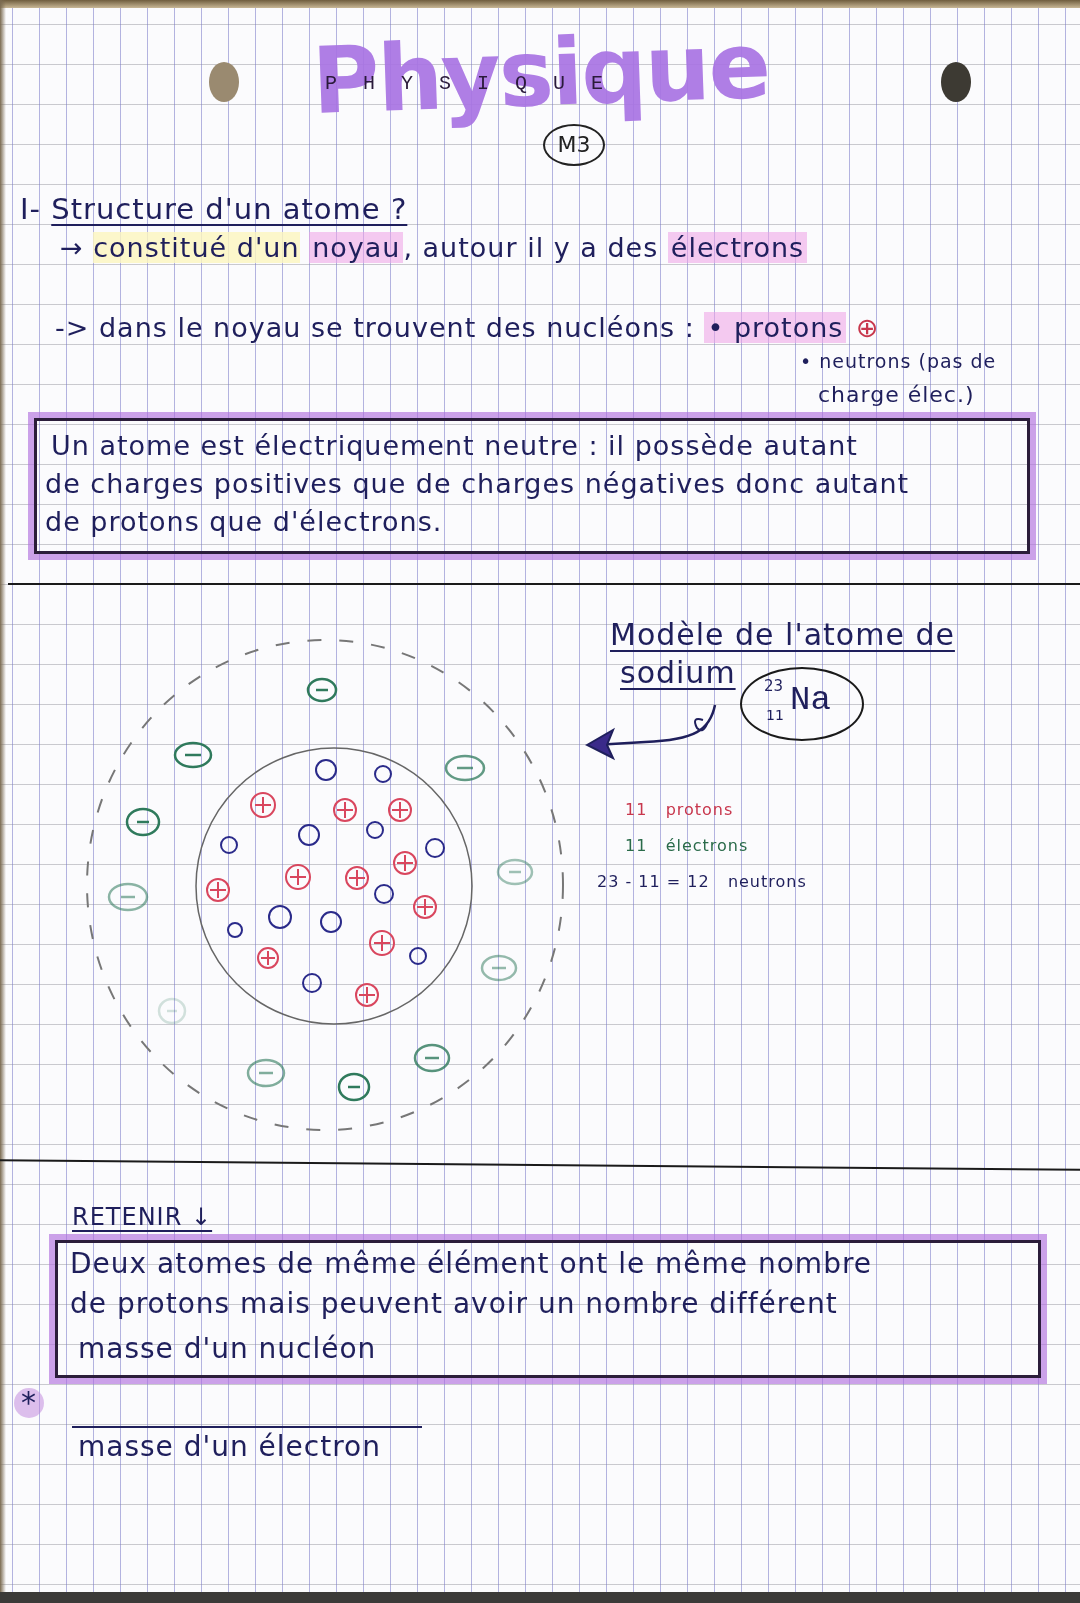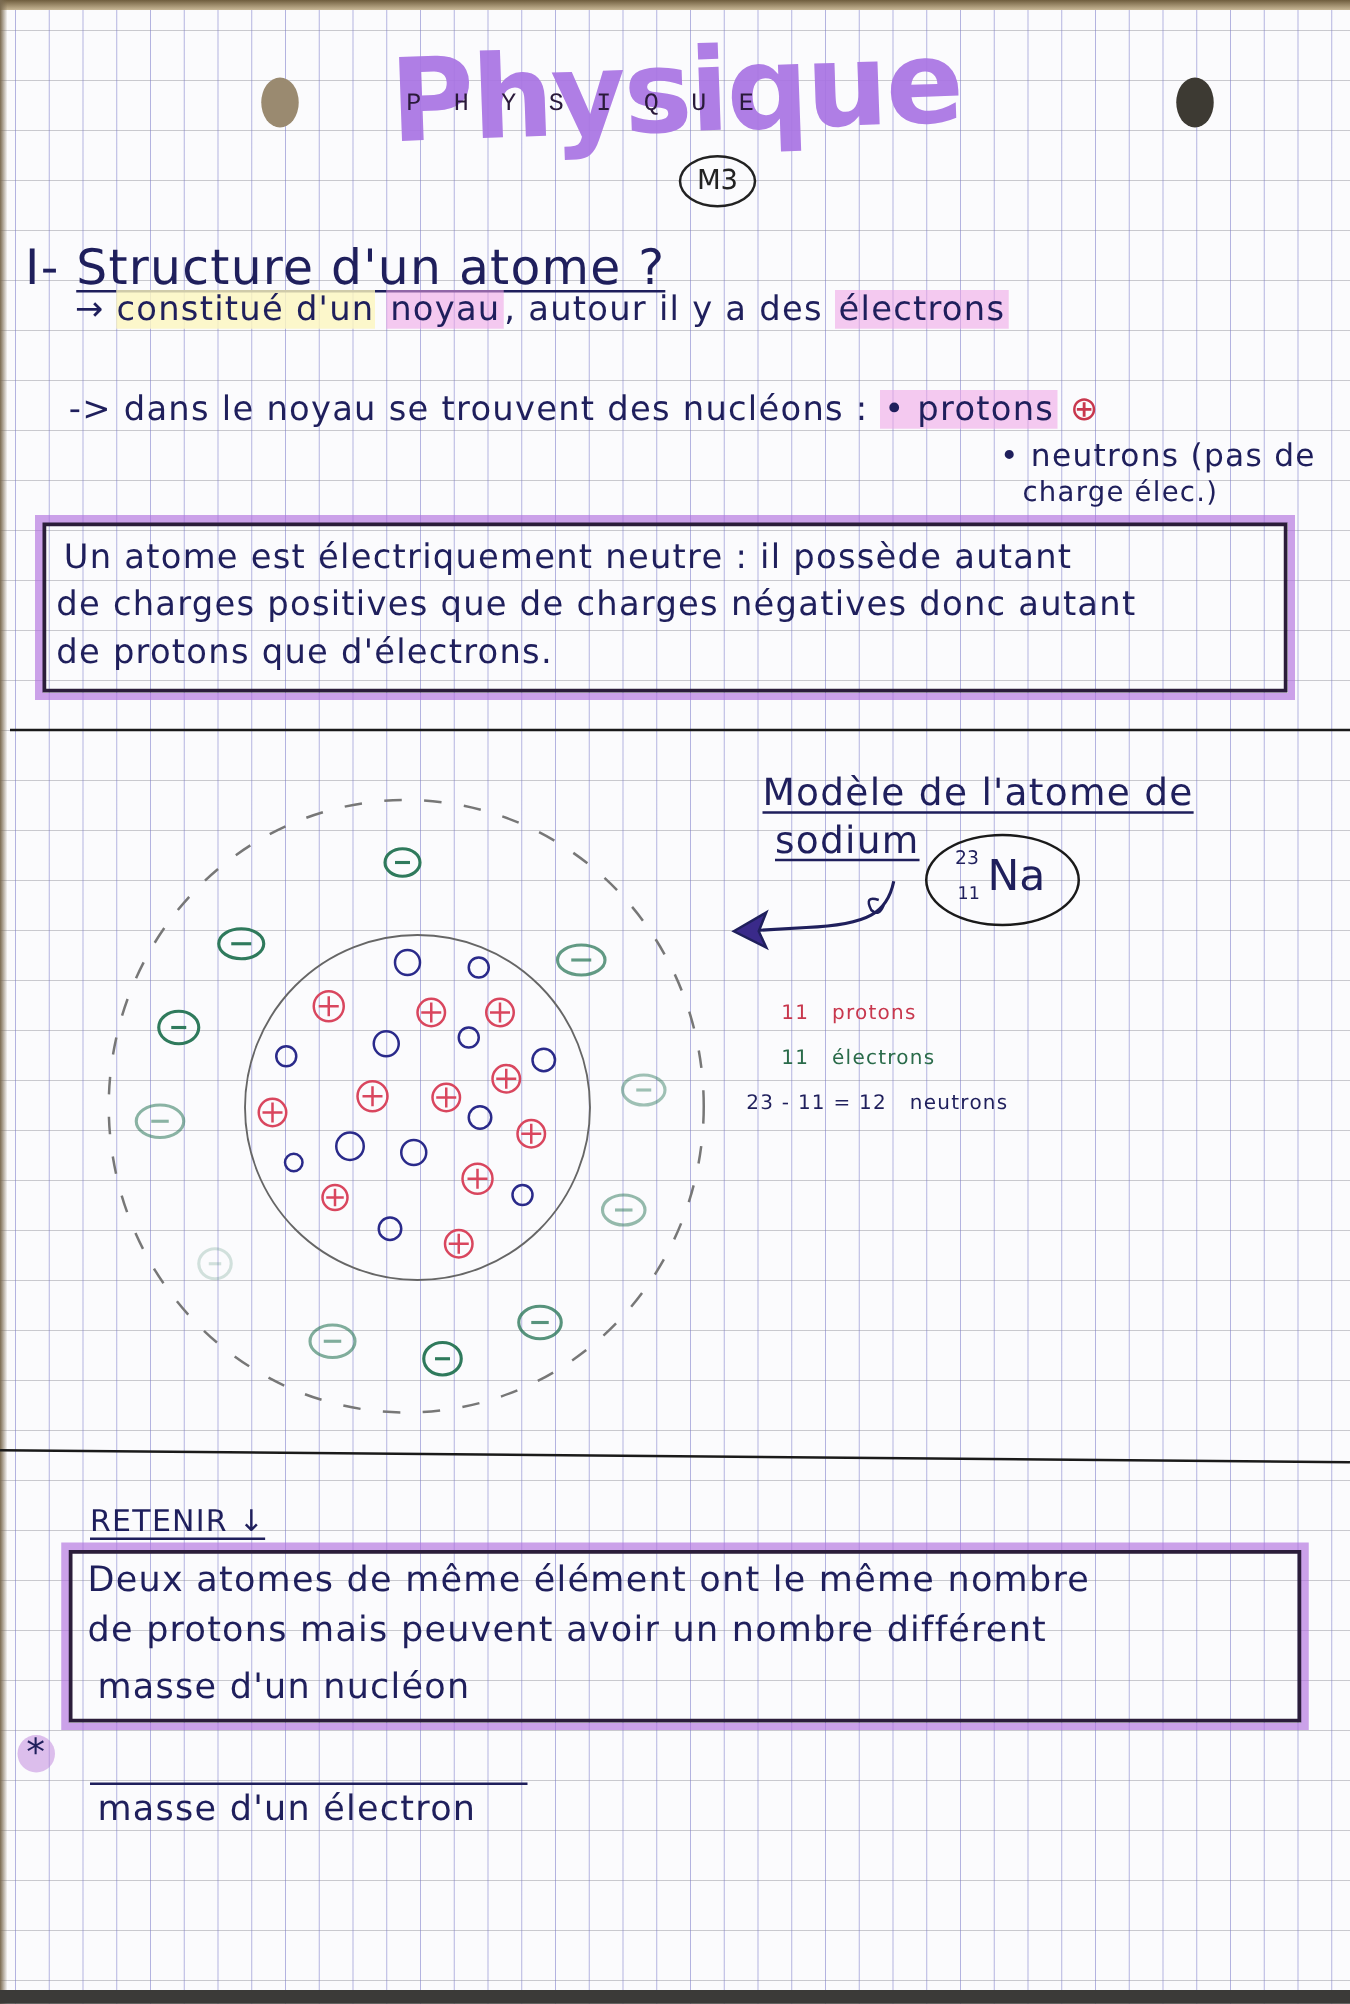--- a/index.html
+++ b/index.html
@@ -54,58 +54,58 @@
     .rule { position:absolute; height:2px; background:#1a1a1a; }
 
     svg.atom { position:absolute; left:80px; top:600px; }
 
     .na-badge {
       position:absolute; left:740px; top:667px; width:120px; height:70px;
       border:2px solid #1a1a1a; border-radius:50%;
     }
     .na-mass { position:absolute; left:22px; top:8px; font-size:15px; color:#1f1f5c; }
     .na-atomic { position:absolute; left:24px; top:38px; font-size:14px; color:#1f1f5c; }
-    .na-symbol { position:absolute; left:48px; top:12px; font-size:34px; color:#1f1f5c; }
+    .na-symbol { position:absolute; left:48px; top:12px; font-size:34px; color:#1f1f5c;font-family:Liberation Mono, monospace; }
 
     .count-line { position:absolute; font-size:16px; letter-spacing:1px; }
   </style>
 </head>
 <body>
 
 <div class="page">
   <div class="top-edge"></div>
   <div class="left-edge"></div>
 
   <div class="punch left"></div>
   <div class="punch right"></div>
   <div class="title-marker">Physique</div>
   <div class="title-letters">PHYSIQUE</div>
   <div class="chapter-badge">M3</div>
 
-  <div class="hw" style="left:20px; top:192px; font-size:39px;">
+  <div class="hw" style="left:20px; top:192px; font-size:29px;">
     <span>I-</span>
     <span class="underline">Structure d'un atome ?</span>
   </div>
 
   <div class="hw" style="left:60px; top:232px; font-size:27px;">
     <span>→</span>
     <span class="hl-yellow">constitué d'un</span>
     <span class="hl-pink">noyau</span><span>, autour il y a des</span>
     <span class="hl-pink">électrons</span>
   </div>
 
 
   <div class="hw" style="left:55px; top:312px; font-size:27px;">
     <span>-&gt;</span>
     <span>dans le noyau se trouvent des nucléons :</span>
     <span class="hl-pink">• protons</span>
     <span style="color:#c8374d;">⊕</span>
   </div>
 
-  <div class="hw" style="left:800px; top:350px; font-size:25px;text-align:center;">• neutrons (pas de</div>
+  <div class="hw" style="left:800px; top:350px; font-size:19px;text-align:center;">• neutrons (pas de</div>
   <div class="hw" style="left:818px; top:382px; font-size:22px;">charge élec.)</div>
 
   <div class="box" style="left:34px; top:418px; width:990px; height:130px;">
     <div class="box-text" style="left:14px; top:6px;">Un atome est électriquement neutre : il possède autant</div>
     <div class="box-text" style="left:8px; top:44px;">de charges positives que de charges négatives donc autant</div>
     <div class="box-text" style="left:8px; top:82px;">de protons que d'électrons.</div>
   </div>
 
   <div class="rule" style="left:8px; top:583px; width:1072px;"></div>
 

